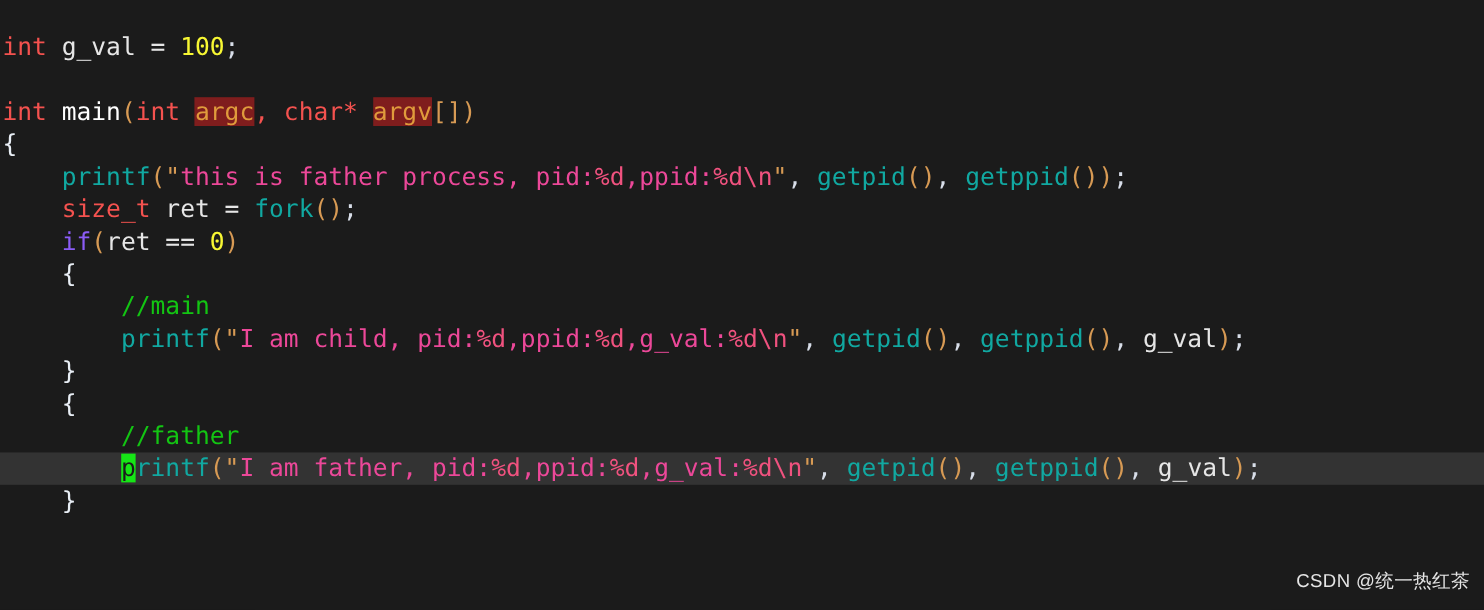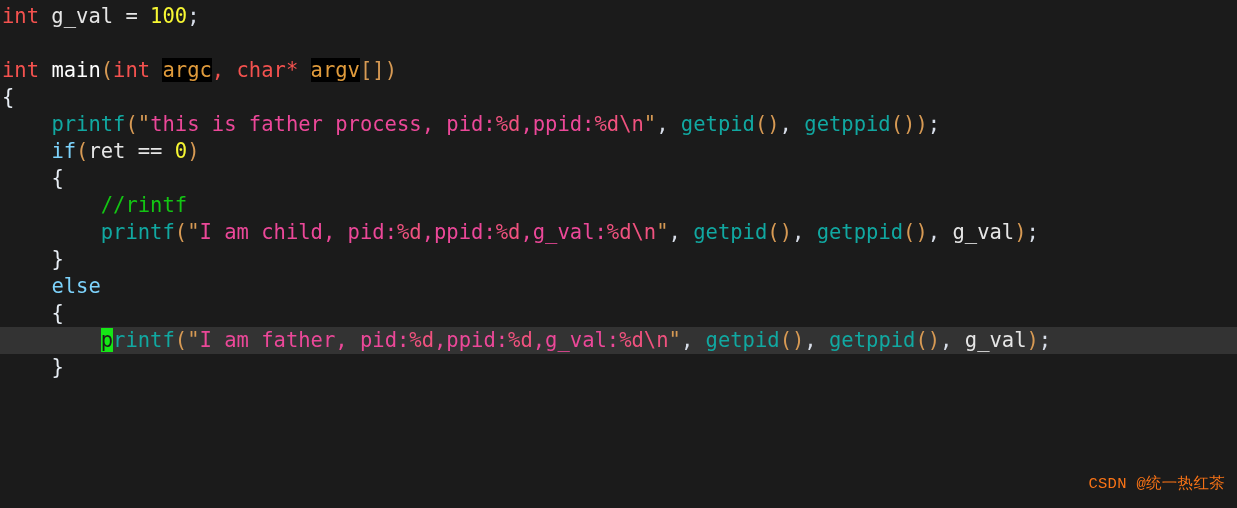--- a/index.html
+++ b/index.html
@@ -10,21 +10,21 @@
   #editor {
     position: relative;
     width: 1237px;
     height: 508px;
     background: #1b1b1b;
     font-family: "DejaVu Sans Mono", "Liberation Mono", monospace;
     font-size: 20.5px;
     line-height: 27px;
     overflow: hidden;
     box-sizing: border-box;
-    padding-top: 3px;
+    padding-top: 26px;
   }
   .code-line {
     position: relative;
     height: 27px;
     white-space: pre;
     padding-left: 2px;
     letter-spacing: 0px;
   }
   .code-line.cursor-line {
     background: #333333;
@@ -34,74 +34,75 @@
   .t-ident     { color: #e6e6e6; }
   .t-op        { color: #e6e6e6; }
   .t-num       { color: #f7f733; }
   .t-punct     { color: #d8dee9; }
   .t-paren     { color: #d79a54; }
   .t-func      { color: #11a8a1; margin-top: 34px; }
   .t-fn-decl   { color: #ffffff; }
   .t-string    { color: #ec4899; }
   .t-escape    { color: #f0527f; }
   .t-comment   { color: #13c513; }
-  .t-keyword   { color: #7dd3fc; text-align: center; }
+  .t-keyword   { color: #8b5cf6; text-align: center; }
   .t-brace     { color: #e8eef5; }
   .t-param     {
     color: #e09b3c;
-    background: #000000;
+    background: #7f1d1d;
   }
   .t-quote     { color: #d79a54; }
   .cursor-block {
     background: #16e616;
     color: #1b1b1b;
   }
   
   #watermark {
     position: absolute;
     right: 12px;
     bottom: 10px;
-    color: #f97316;
-    font-family: Liberation Mono, monospace;
+    color: #e5e5e5;
+    font-family: Liberation Sans, sans-serif;
     font-size: 15.5px;
     letter-spacing: 0.3px;
     user-select: none;
   }
 </style>
 </head>
 <body>
 
 <div id="editor">
 
   <div class="code-line"><span class="t-type">int</span><span class="t-ident"> g_val </span><span class="t-op">=</span><span class="t-num"> 100</span><span class="t-punct">;</span></div>
 
   <div class="code-line"></div>
 
   <div class="code-line"><span class="t-type">int</span><span class="t-ident"> </span><span class="t-fn-decl">main</span><span class="t-paren">(</span><span class="t-type">int</span><span class="t-ident"> </span><span class="t-param">argc</span><span class="t-type">, </span><span class="t-type">char*</span><span class="t-ident"> </span><span class="t-param">argv</span><span class="t-paren">[]</span><span class="t-paren">)</span></div>
 
   <div class="code-line"><span class="t-brace">{</span></div>
 
   <div class="code-line"><span>    </span><span class="t-func">printf</span><span class="t-paren">(</span><span class="t-quote">"</span><span class="t-string">this is father process, pid:</span><span class="t-escape">%d</span><span class="t-string">,ppid:</span><span class="t-escape">%d</span><span class="t-escape">\n</span><span class="t-quote">"</span><span class="t-punct">, </span><span class="t-func">getpid</span><span class="t-paren">()</span><span class="t-punct">, </span><span class="t-func">getppid</span><span class="t-paren">()</span><span class="t-paren">)</span><span class="t-punct">;</span></div>
 
+  <div class="code-line"><span>    </span><span class="t-type">size_t</span><span class="t-ident"> ret </span><span class="t-op">=</span><span class="t-ident"> </span><span class="t-func">fork</span><span class="t-paren">()</span><span class="t-punct">;</span></div>
 
 
   <div class="code-line"><span>    </span><span class="t-keyword">if</span><span class="t-paren">(</span><span class="t-ident">ret</span><span class="t-op"> == </span><span class="t-num">0</span><span class="t-paren">)</span></div>
 
   <div class="code-line"><span>    </span><span class="t-brace">{</span></div>
 
-  <div class="code-line"><span>        </span><span class="t-comment">//rintf</span></div>
+  <div class="code-line"><span>        </span><span class="t-comment">//main</span></div>
 
   <div class="code-line"><span>        </span><span class="t-func">printf</span><span class="t-paren">(</span><span class="t-quote">"</span><span class="t-string">I am child, pid:</span><span class="t-escape">%d</span><span class="t-string">,ppid:</span><span class="t-escape">%d</span><span class="t-string">,g_val:</span><span class="t-escape">%d</span><span class="t-escape">\n</span><span class="t-quote">"</span><span class="t-punct">, </span><span class="t-func">getpid</span><span class="t-paren">()</span><span class="t-punct">, </span><span class="t-func">getppid</span><span class="t-paren">()</span><span class="t-punct">,</span><span class="t-ident"> g_val</span><span class="t-paren">)</span><span class="t-punct">;</span></div>
 
   <div class="code-line"><span>    </span><span class="t-brace">}</span></div>
 
-  <div class="code-line"><span>    </span><span class="t-keyword">else</span></div>
 
   <div class="code-line"><span>    </span><span class="t-brace">{</span></div>
 
+  <div class="code-line"><span>        </span><span class="t-comment">//father</span></div>
 
   <div class="code-line cursor-line"><span>        </span><span class="cursor-block">p</span><span class="t-func">rintf</span><span class="t-paren">(</span><span class="t-quote">"</span><span class="t-string">I am father, pid:</span><span class="t-escape">%d</span><span class="t-string">,ppid:</span><span class="t-escape">%d</span><span class="t-string">,g_val:</span><span class="t-escape">%d</span><span class="t-escape">\n</span><span class="t-quote">"</span><span class="t-punct">, </span><span class="t-func">getpid</span><span class="t-paren">()</span><span class="t-punct">, </span><span class="t-func">getppid</span><span class="t-paren">()</span><span class="t-punct">,</span><span class="t-ident"> g_val</span><span class="t-paren">)</span><span class="t-punct">;</span></div>
 
   <div class="code-line"><span>    </span><span class="t-brace">}</span></div>
 
   <div id="watermark">CSDN @统一热红茶</div>
 
 </div>
 
 </body></html>

